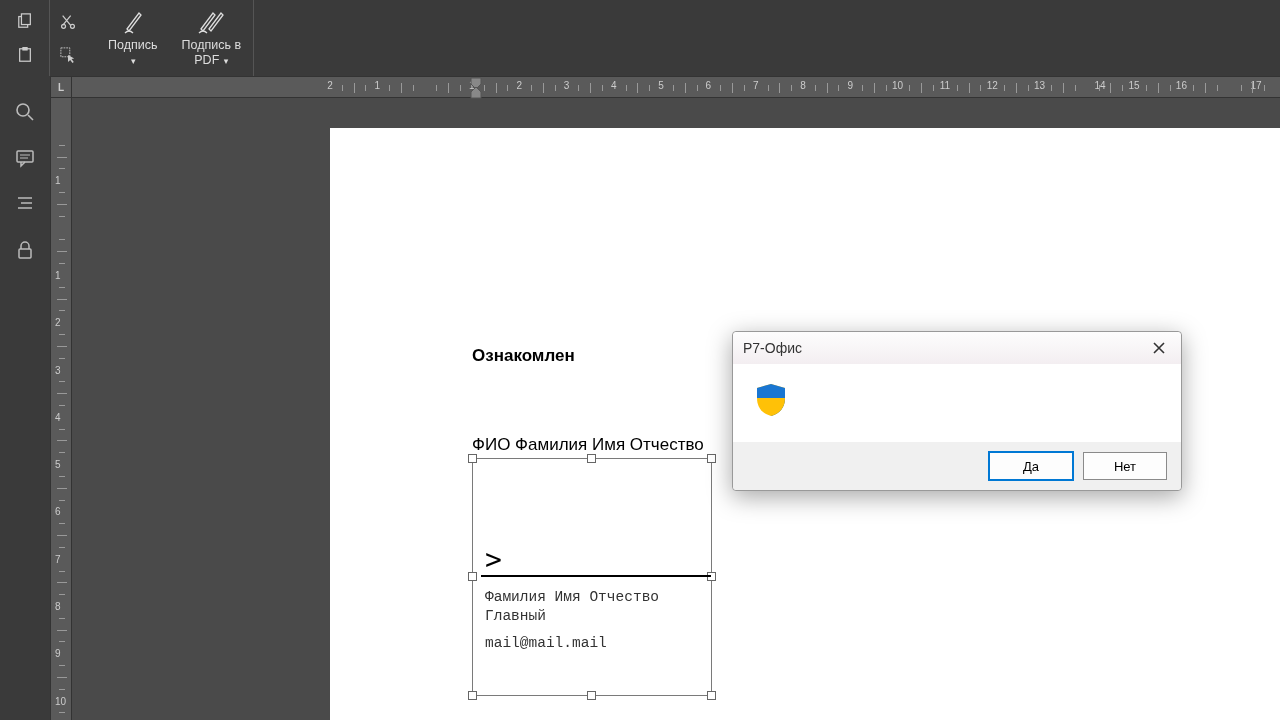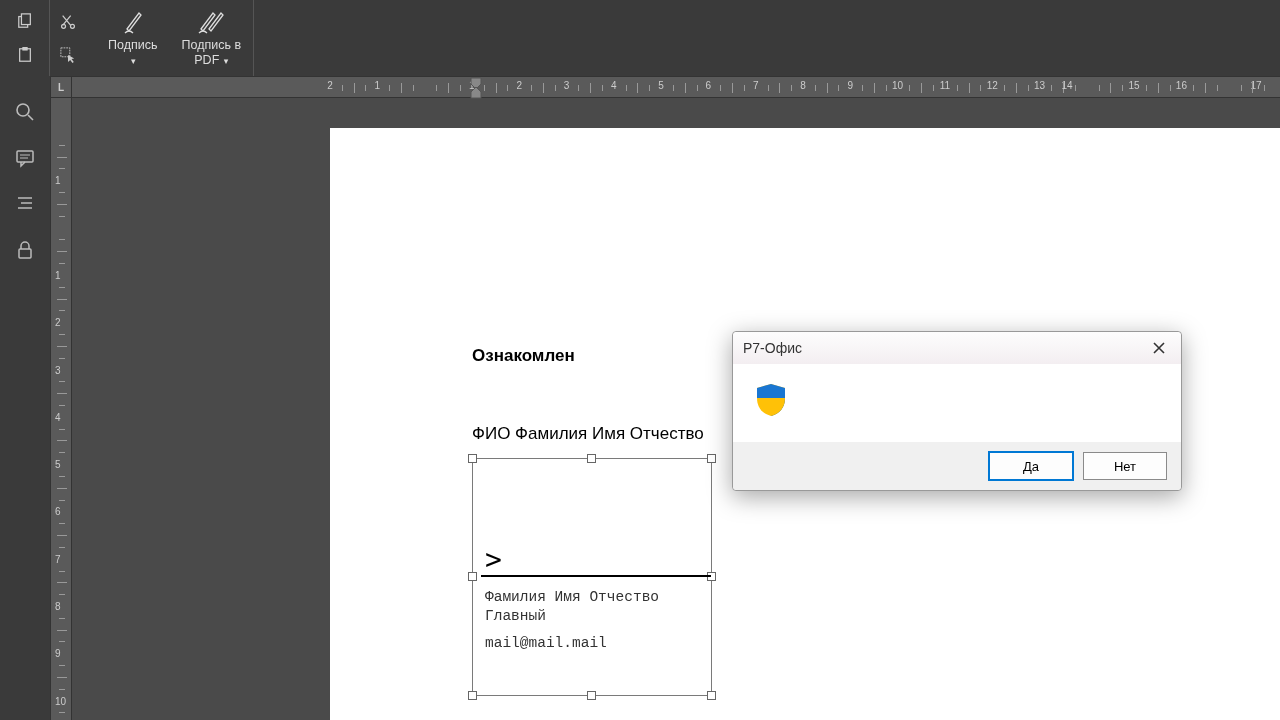--- a/index.html
+++ b/index.html
@@ -36,21 +36,21 @@
 
 .v-ruler { position: absolute; left: 0; top: 22px; bottom: 0; width: 22px; background: #5a5a5a; border-left:1px solid #333; border-right:1px solid #333; z-index:1; }
 .v-tick { position:absolute; left:4px; font-size:10px; color:#ccc; transform: translateY(-50%); }
 
 .canvas-area { position: absolute; left: 22px; top: 22px; right: 0; bottom: 0; background: #4a4a4a; overflow: hidden; }
 .page { position: absolute; left: 258px; top: 30px; width: 1100px; height: 1400px; background: #fff; }
 
 .doc-text { position: absolute; color: #000; }
 .t1 { left: 142px; top: 95px; font-size: 17px; }
 .t2 { left: 142px; top: 218px; font-size: 17px; font-weight: bold; }
-.t3 { left: 142px; top: 296px; font-size: 17px; }
+.t3 { left: 142px; top: 307px; font-size: 17px; }
 
 .sig-box { position: absolute; left: 142px; top: 330px; width: 240px; height: 238px; border: 1px solid #7a7a7a; }
 .sig-handle { position: absolute; width: 9px; height: 9px; background: #fff; border: 1px solid #666; }
 .h-tl { left: -5px; top: -5px; } .h-tc { left: 50%; top: -5px; margin-left:-5px;} .h-tr { right: -5px; top: -5px;}
 .h-ml { left: -5px; top: 50%; margin-top:-5px;} .h-mr { right: -5px; top: 50%; margin-top:-5px;}
 .h-bl { left: -5px; bottom: -5px;} .h-bc { left:50%; bottom:-5px; margin-left:-5px;} .h-br { right:-5px; bottom:-5px;}
 .sig-line { position:absolute; left:8px; right:0px; top:116px; height:2px; background:#000; }
 .sig-arrow { position:absolute; left:12px; top:84px; font-size:28px; font-family: monospace;}
 .sig-text { position:absolute; left:12px; font-family:"Courier New",monospace; font-size:14.5px; color:#333; }
 .st1 { top: 130px; } .st2 { top: 149px; } .st3 { top: 176px; }
@@ -218,21 +218,21 @@
           <div style="position: absolute; top: 6px; width: 1px; height: 10px; background: rgb(153, 153, 153); left: 638.55px;"></div>
           <div style="position: absolute; top: 8px; width: 1px; height: 6px; background: rgb(153, 153, 153); left: 650.375px;"></div>
           <span class="h-tick" style="left: 662.2px;">12</span>
           <div style="position: absolute; top: 8px; width: 1px; height: 6px; background: rgb(153, 153, 153); left: 674.025px;"></div>
           <div style="position: absolute; top: 6px; width: 1px; height: 10px; background: rgb(153, 153, 153); left: 685.85px;"></div>
           <div style="position: absolute; top: 8px; width: 1px; height: 6px; background: rgb(153, 153, 153); left: 697.675px;"></div>
           <span class="h-tick" style="left: 709.5px;">13</span>
           <div style="position: absolute; top: 8px; width: 1px; height: 6px; background: rgb(153, 153, 153); left: 721.325px;"></div>
           <div style="position: absolute; top: 6px; width: 1px; height: 10px; background: rgb(153, 153, 153); left: 733.15px;"></div>
           <div style="position: absolute; top: 8px; width: 1px; height: 6px; background: rgb(153, 153, 153); left: 744.975px;"></div>
-          <span class="h-tick" style="left: 737px;">14</span>
+          <span class="h-tick" style="left: 770px;">14</span>
           <div style="position: absolute; top: 8px; width: 1px; height: 6px; background: rgb(153, 153, 153); left: 768.625px;"></div>
           <div style="position: absolute; top: 6px; width: 1px; height: 10px; background: rgb(153, 153, 153); left: 780.45px;"></div>
           <div style="position: absolute; top: 8px; width: 1px; height: 6px; background: rgb(153, 153, 153); left: 792.275px;"></div>
           <span class="h-tick" style="left: 804.1px;">15</span>
           <div style="position: absolute; top: 8px; width: 1px; height: 6px; background: rgb(153, 153, 153); left: 815.925px;"></div>
           <div style="position: absolute; top: 6px; width: 1px; height: 10px; background: rgb(153, 153, 153); left: 827.75px;"></div>
           <div style="position: absolute; top: 8px; width: 1px; height: 6px; background: rgb(153, 153, 153); left: 839.575px;"></div>
           <span class="h-tick" style="left: 851.4px;">16</span>
           <div style="position: absolute; top: 8px; width: 1px; height: 6px; background: rgb(153, 153, 153); left: 863.225px;"></div>
           <div style="position: absolute; top: 6px; width: 1px; height: 10px; background: rgb(153, 153, 153); left: 875.05px;"></div>

